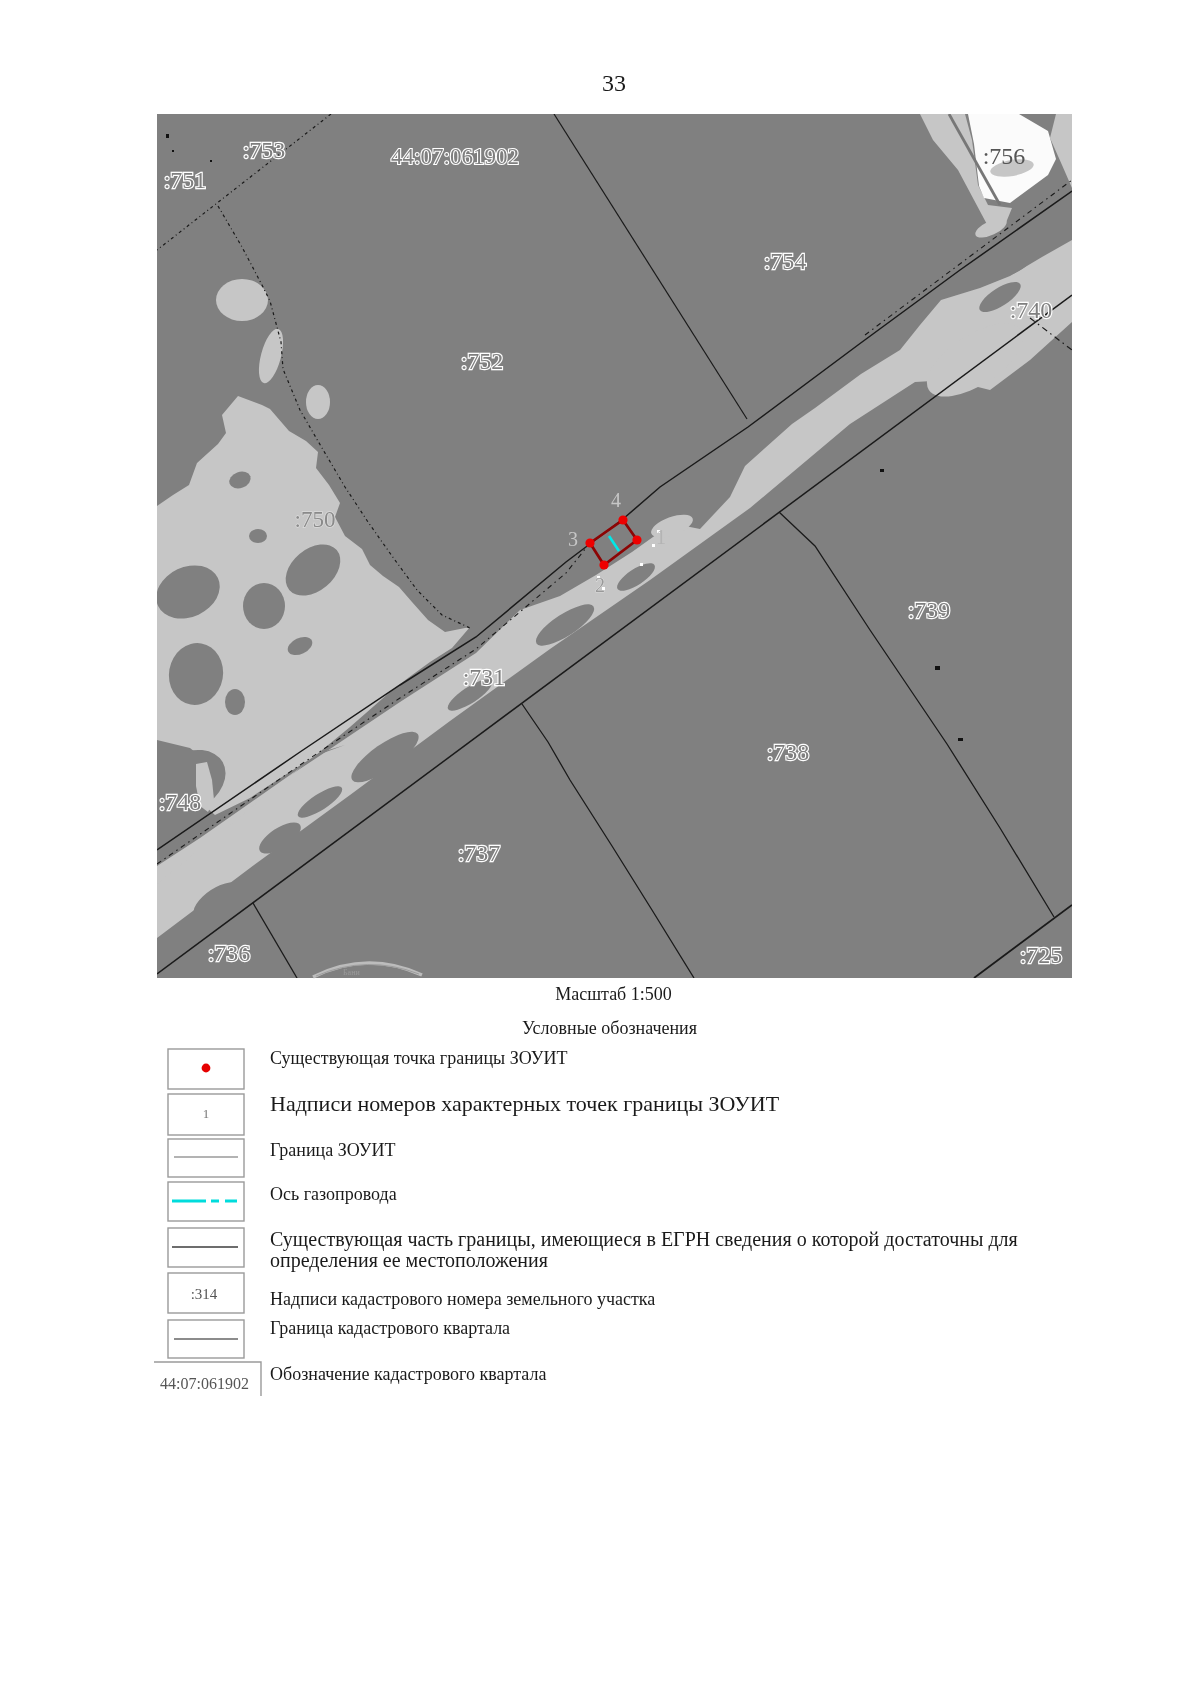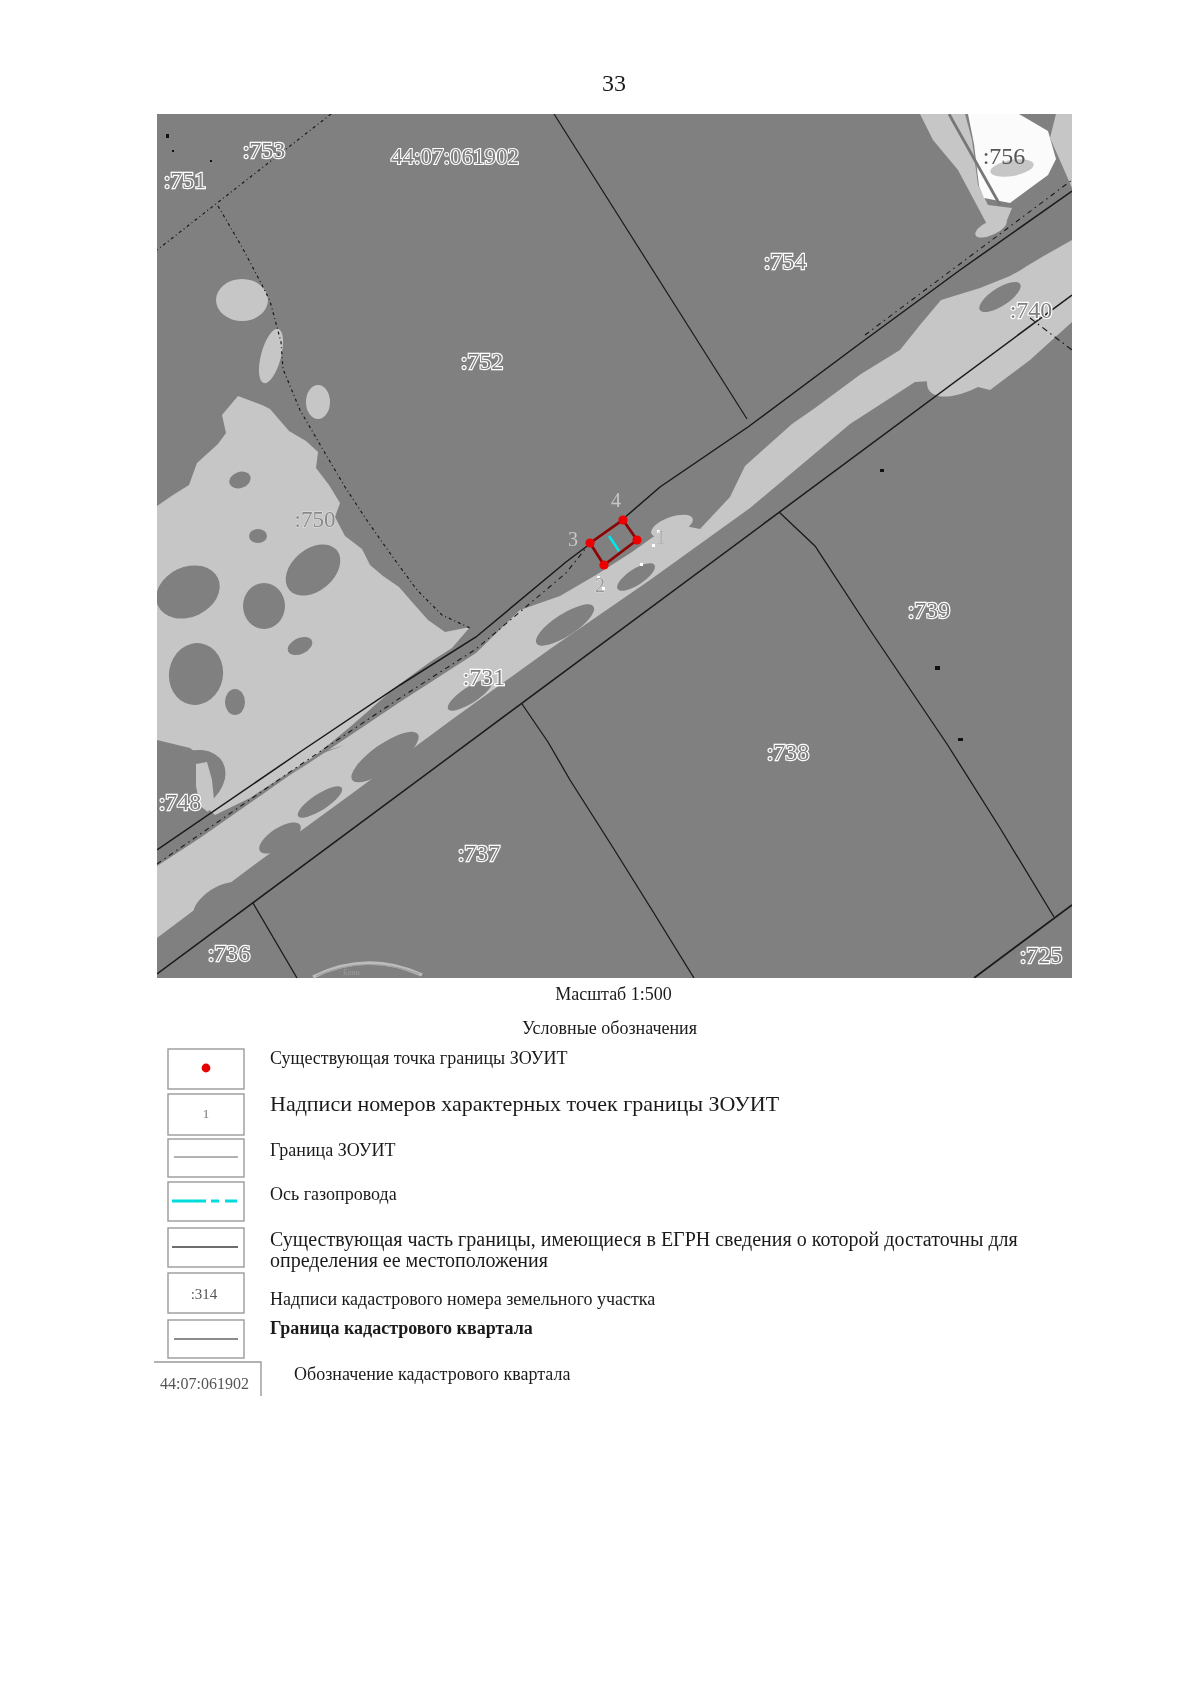--- a/index.html
+++ b/index.html
@@ -206,15 +206,15 @@
 <div class="abs" style="left:270px;top:1093px;width:800px;font-size:22px;line-height:21px;">Надписи номеров характерных точек границы ЗОУИТ</div>
 
 <div class="abs" style="left:270px;top:1140px;width:800px;font-size:18px;line-height:21px;">Граница ЗОУИТ</div>
 
 <div class="abs" style="left:270px;top:1184px;width:800px;font-size:18px;line-height:21px;font-family:Liberation Serif, serif;">Ось газопровода</div>
 
 <div class="abs" style="left:270px;top:1229px;width:800px;font-size:20px;line-height:21px;">Существующая часть границы, имеющиеся в ЕГРН сведения о которой достаточны для определения ее местоположения</div>
 
 <div class="abs" style="left:270px;top:1275px;width:800px;font-size:18px;line-height:21px;margin-top:14px;">Надписи кадастрового номера земельного участка</div>
 
-<div class="abs" style="left:270px;top:1318px;width:800px;font-size:18px;line-height:21px;font-weight:bold;">Граница кадастрового квартала</div>
-
-<div class="abs" style="left:270px;top:1364px;width:800px;font-size:18px;line-height:21px;margin-left:24px;">Обозначение кадастрового квартала</div>
+<div class="abs" style="left:270px;top:1318px;width:800px;font-size:18px;line-height:21px;">Граница кадастрового квартала</div>
+
+<div class="abs" style="left:270px;top:1364px;width:800px;font-size:18px;line-height:21px;">Обозначение кадастрового квартала</div>
 
 </body></html>

